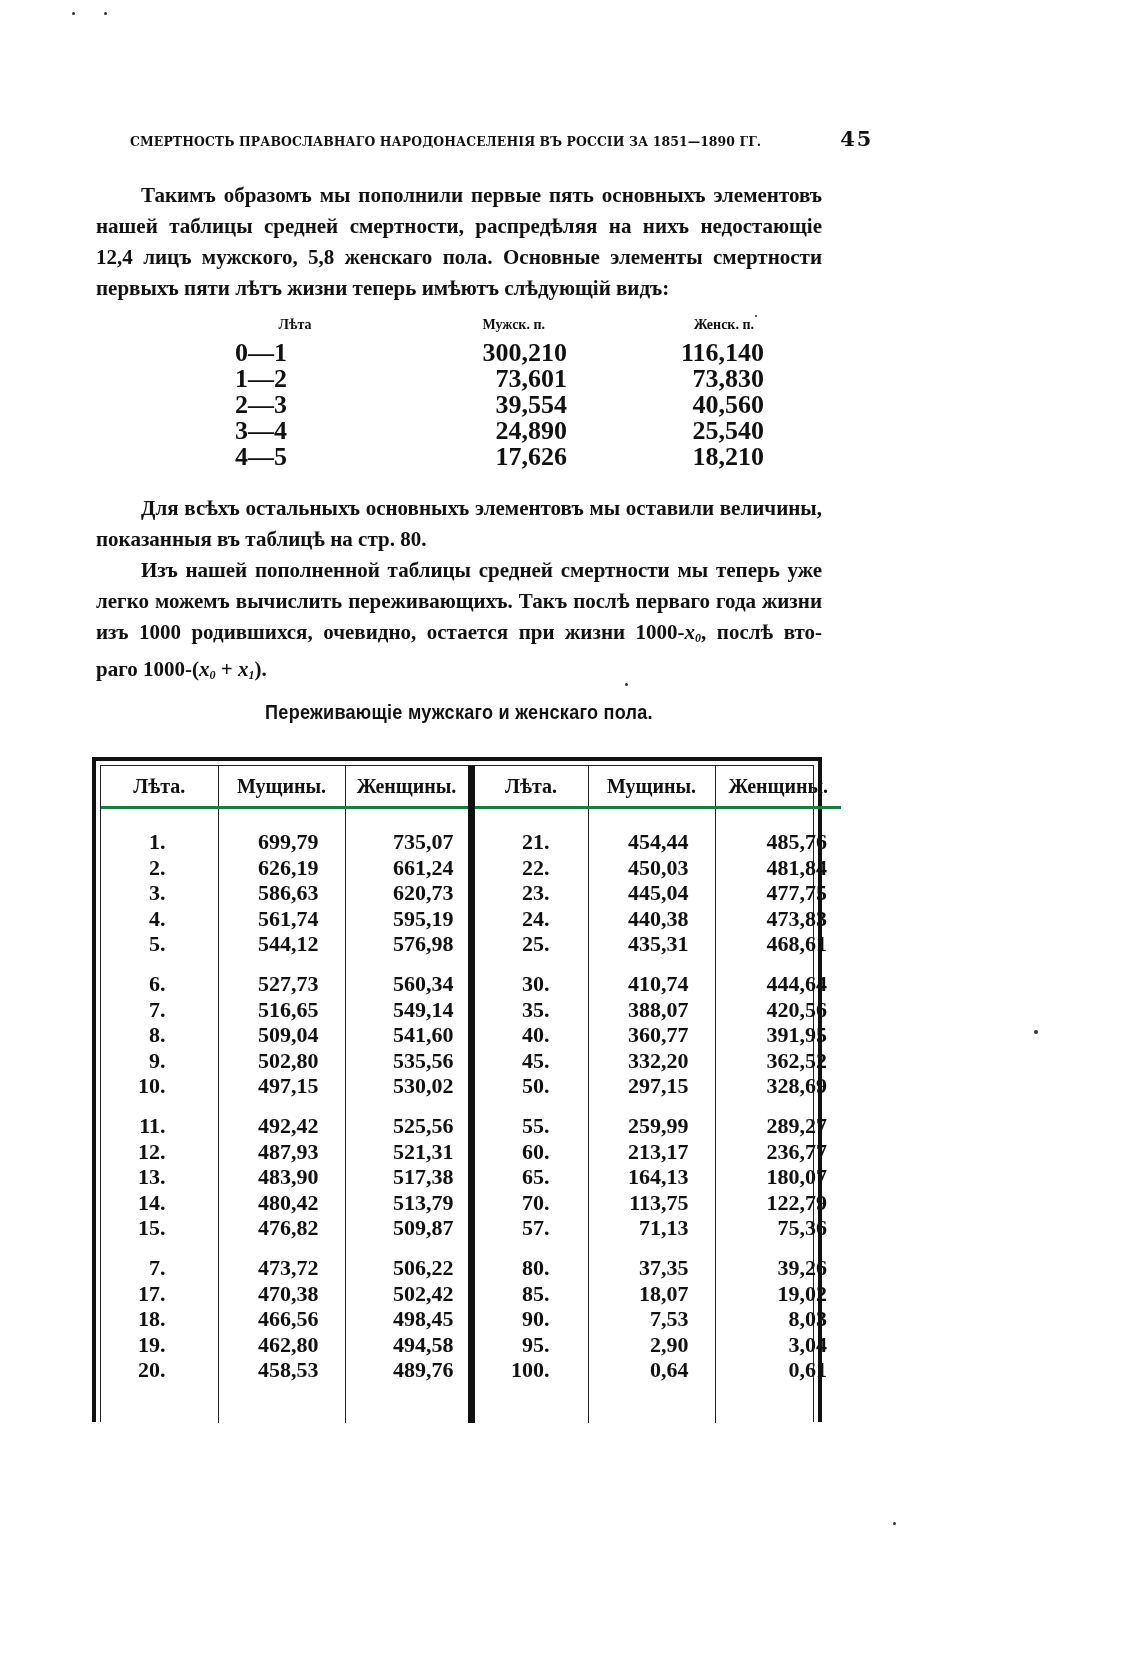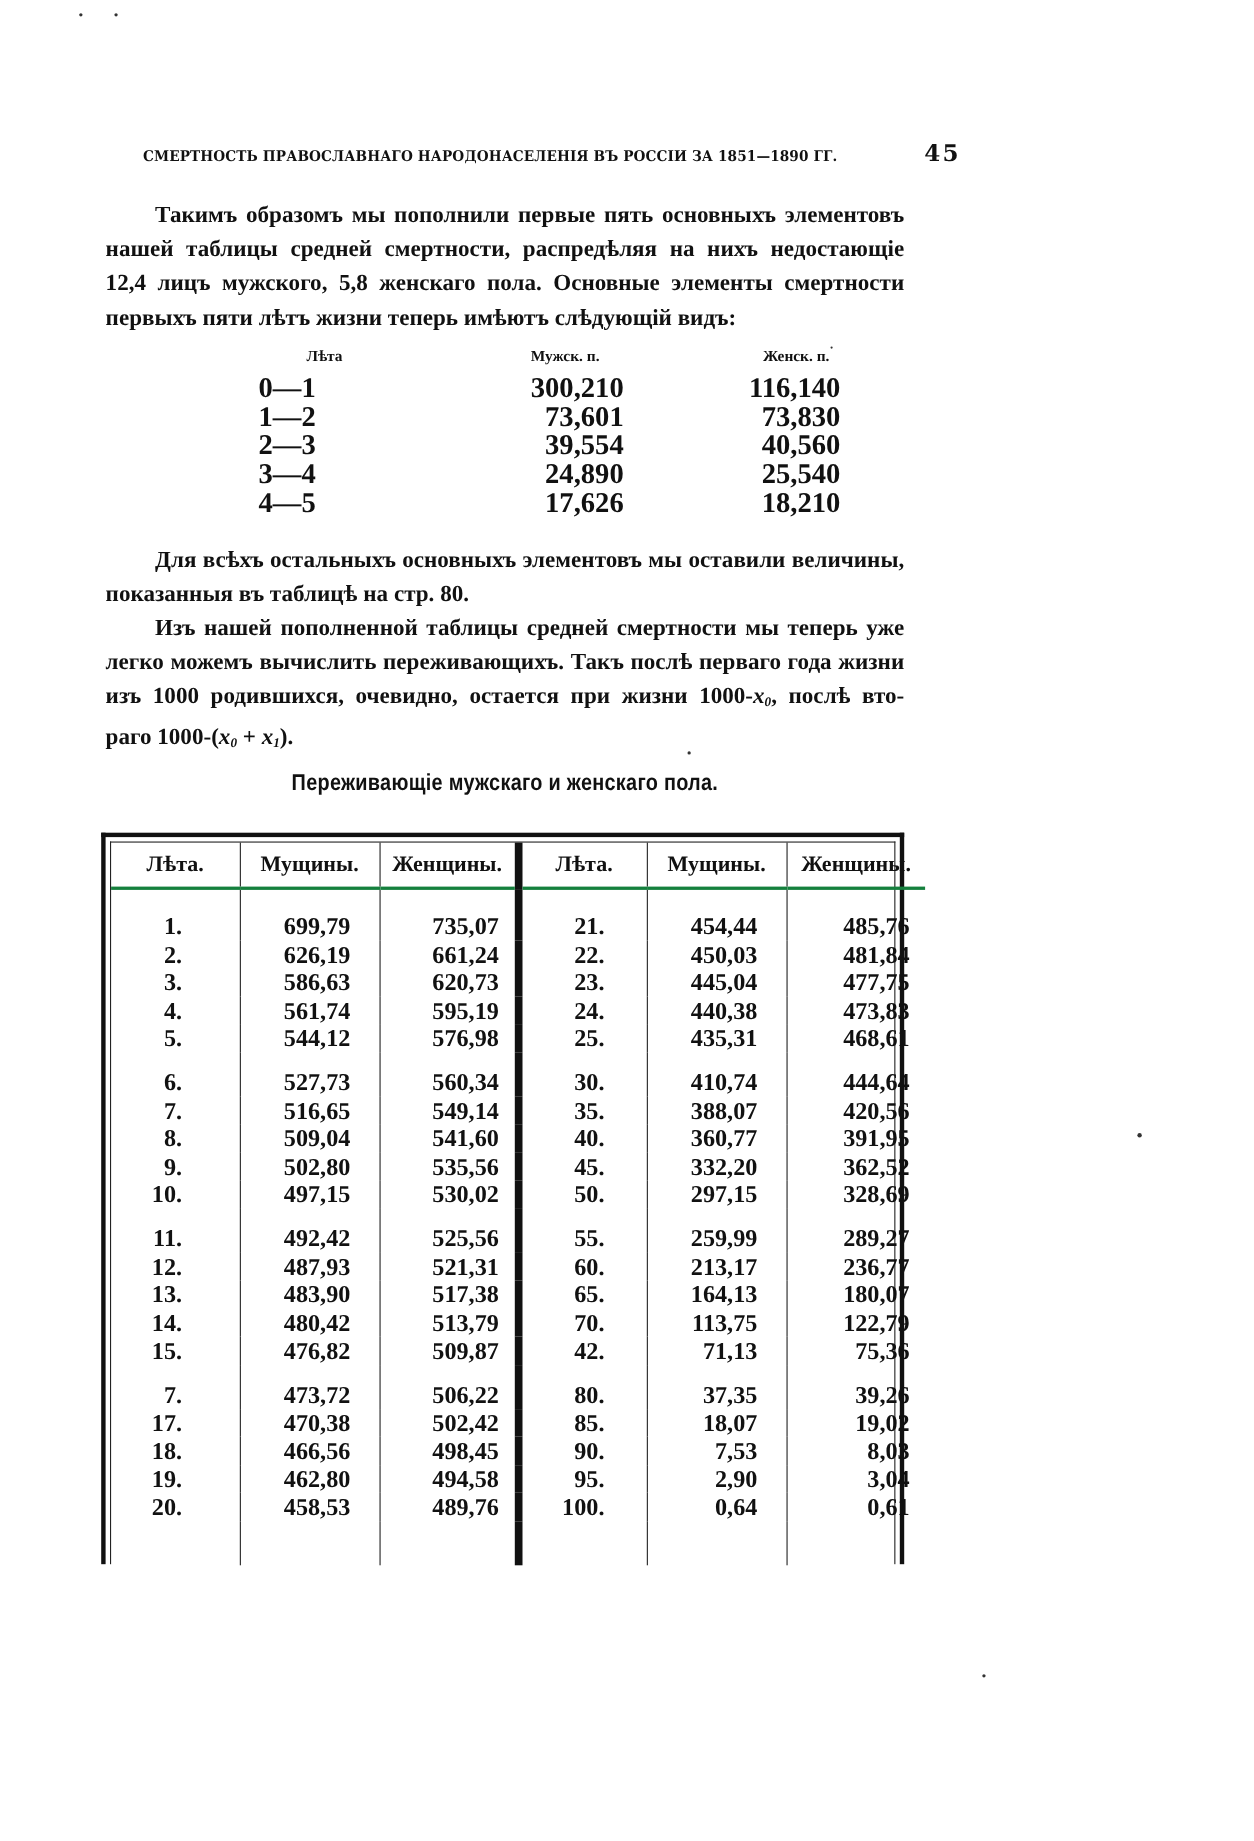--- a/index.html
+++ b/index.html
@@ -295,21 +295,21 @@
             <td class="val-m">480,42</td>
             <td class="val-f sep">513,79</td>
             <td class="age2">70.</td>
             <td class="val-m">113,75</td>
             <td class="val-f">122,79</td>
           </tr>
           <tr>
             <td class="age">15.</td>
             <td class="val-m">476,82</td>
             <td class="val-f sep">509,87</td>
-            <td class="age2">42.</td>
+            <td class="age2">57.</td>
             <td class="val-m">71,13</td>
             <td class="val-f">75,36</td>
           </tr>
           <tr class="group-first">
             <td class="age">7.</td>
             <td class="val-m">473,72</td>
             <td class="val-f sep">506,22</td>
             <td class="age2">80.</td>
             <td class="val-m">37,35</td>
             <td class="val-f">39,26</td>

